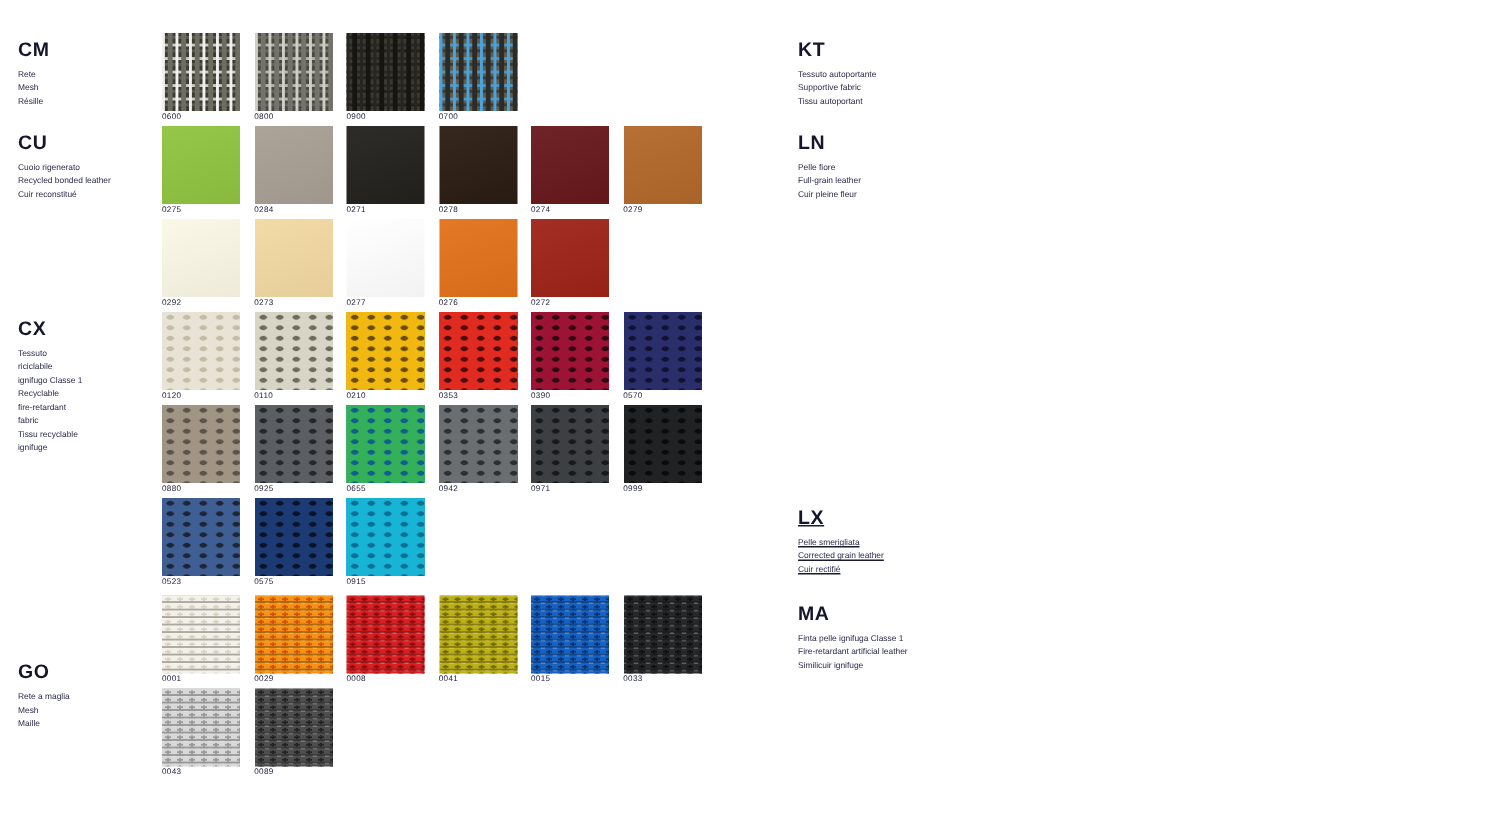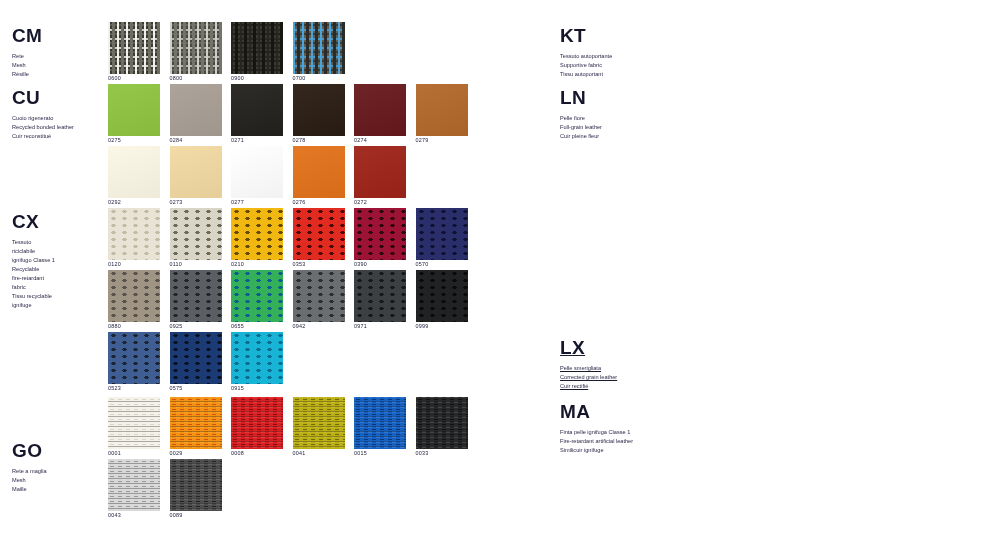--- a/index.html
+++ b/index.html
@@ -10,23 +10,23 @@
     font-family:"Liberation Sans","DejaVu Sans",sans-serif;
     color:#1a1a2e;
     overflow:hidden;
     position:relative;
   }
   .page{position:relative;width:1000px;height:545px;}
   .column{position:absolute;top:0;}
   .col-left{left:0;width:500px;}
   .col-right{left:520px;width:480px;}
   .fam-head{position:absolute;left:12px;width:118px;}
-  .col-right .fam-head{left:12px;margin-left:28px;}
+  .col-right .fam-head{left:12px;}
   .fam-code{
-    font-size:19px;font-weight:bold;letter-spacing:.4px;
+    font-size:13px;font-weight:bold;letter-spacing:.4px;
     color:#15152b;line-height:1;margin:0 0 7px 0;
   }
   .fam-desc{font-size:5.6px;line-height:1.62;color:#2a2a4a;}
   .fam-desc div{white-space:nowrap;}
 
   .swatch-grid{position:absolute;}
   .srow{position:relative;height:62px;}
   .cell{
     position:absolute;top:0;width:52px;
   }

